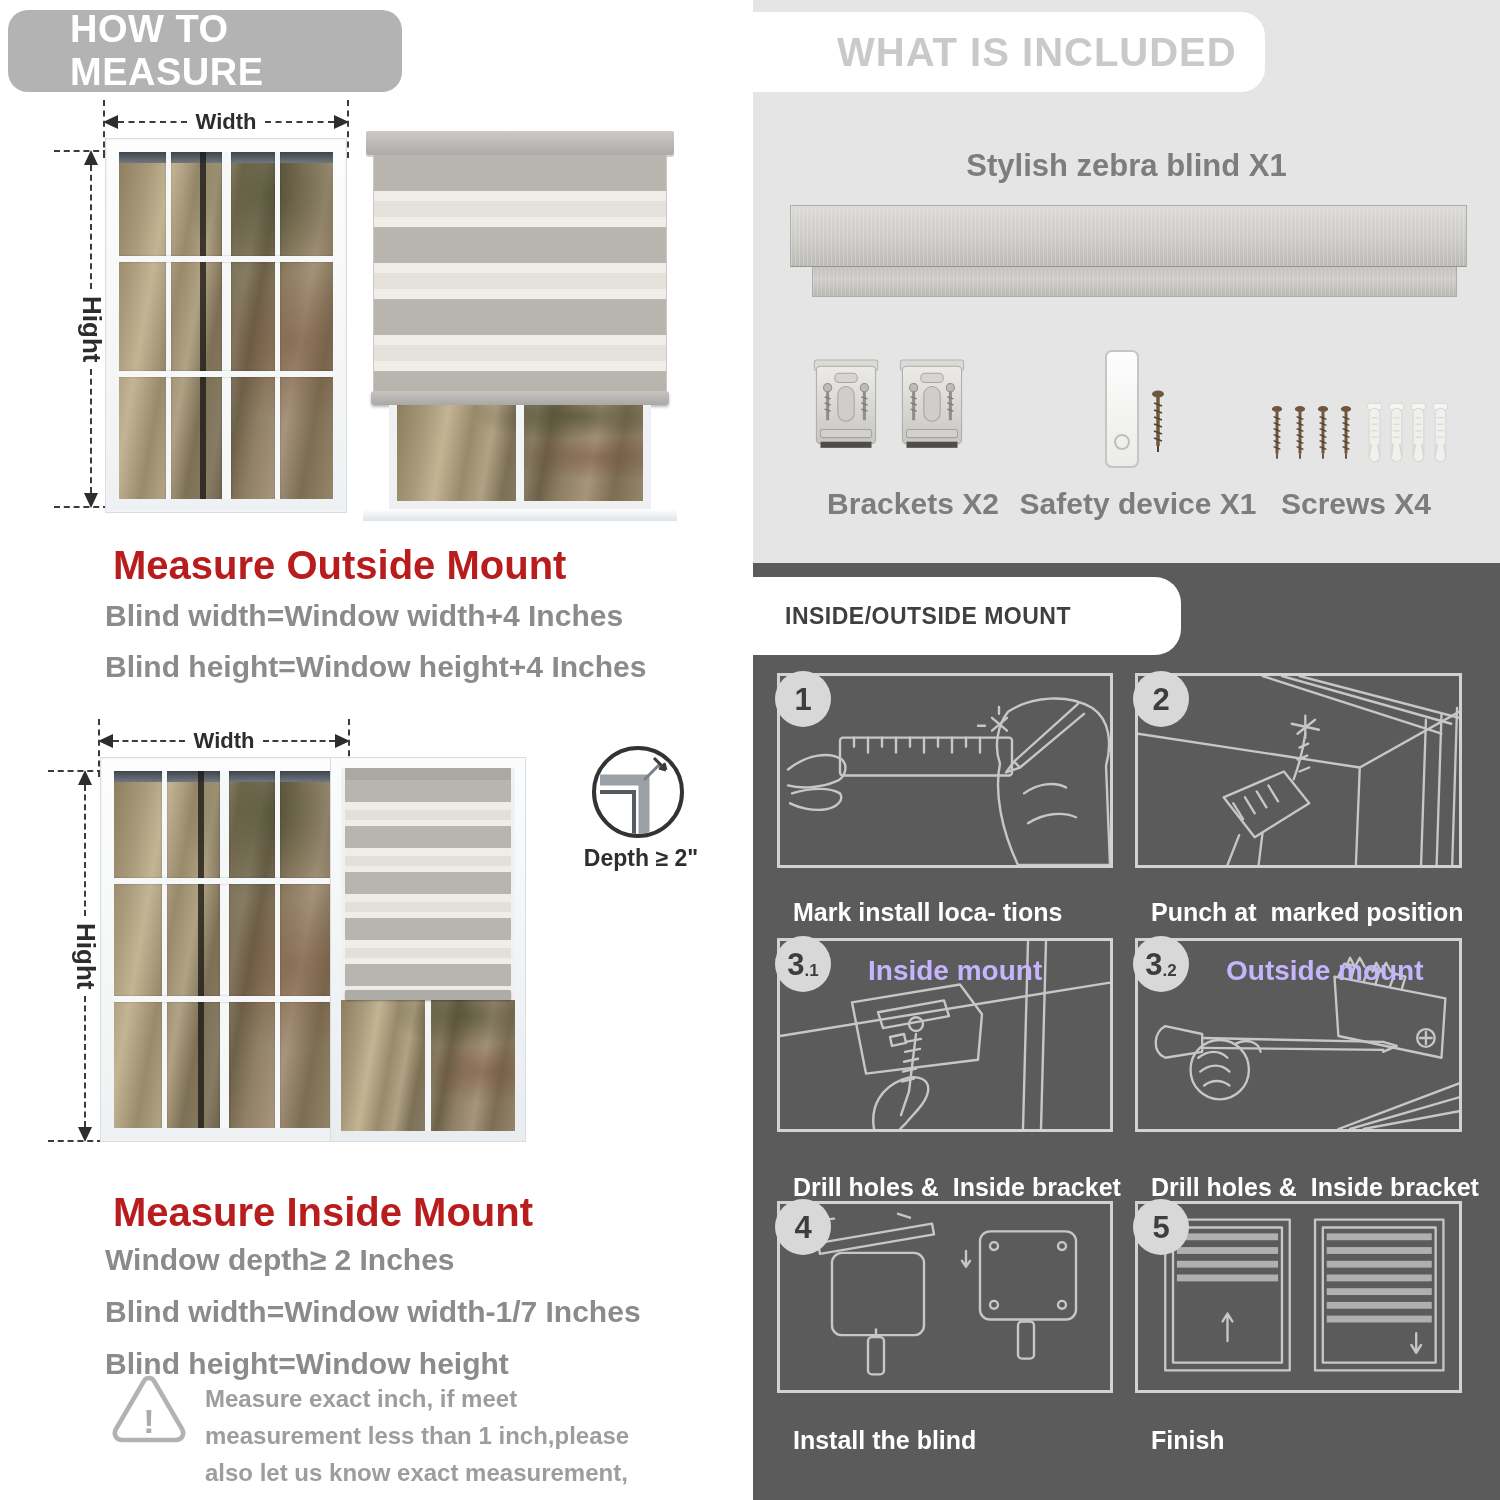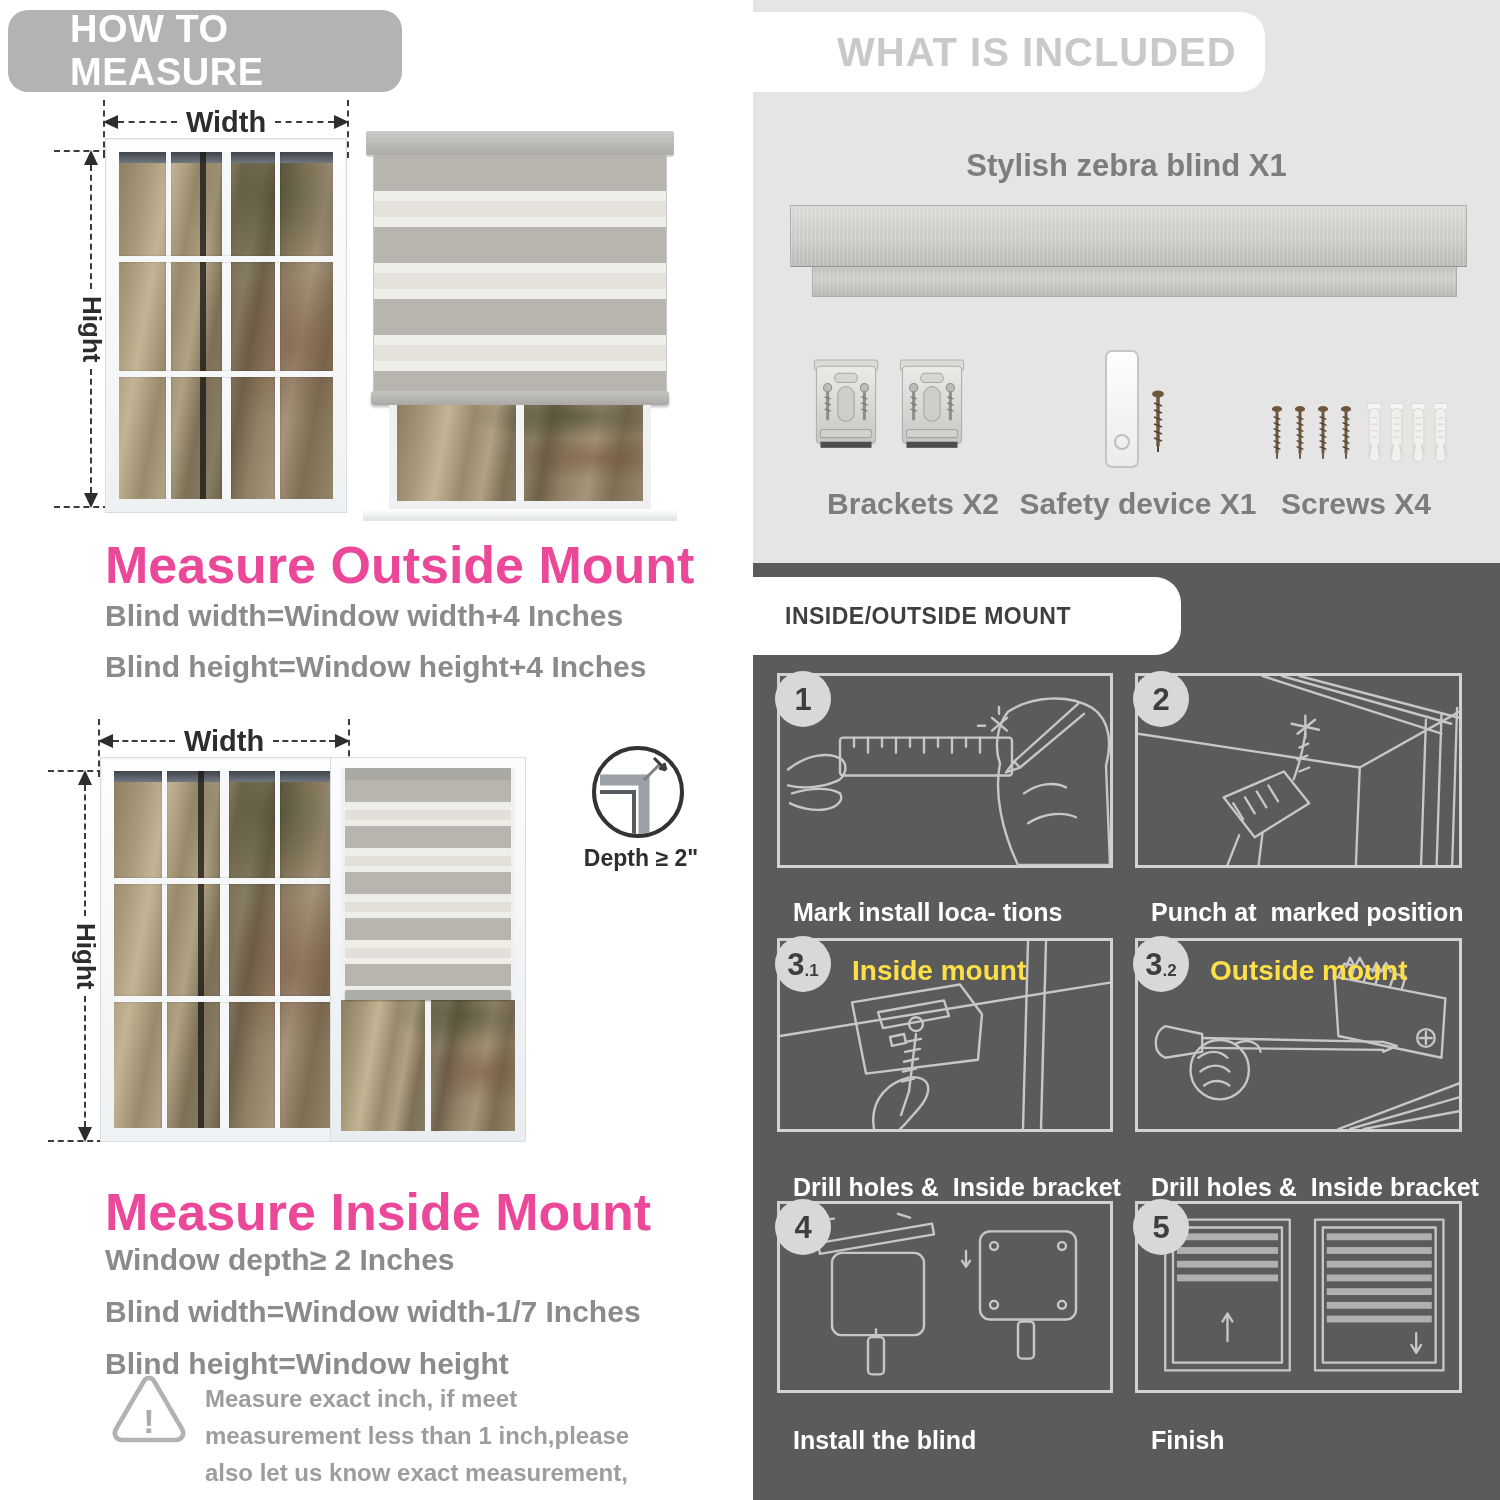--- a/index.html
+++ b/index.html
@@ -29,21 +29,21 @@
   .mv.v1{left:22%;} .mv.v2{left:73%;}
   .mv.vc{left:calc(50% - 4px);width:9px;}
   .mh{position:absolute;left:0;right:0;height:6px;background:#f6f7f8;box-shadow:0 0 2px rgba(0,0,0,.28);}
   .mh.h1{top:30%;} .mh.h2{top:63%;}
 
   
   .warrow{position:absolute;display:flex;align-items:center;height:20px;}
   .warrow-1{left:103px;top:112px;width:246px;}
   .warrow-2{left:98px;top:731px;width:252px;}
   .wdash{flex:1;height:0;border-top:2px dashed #3b3b3b;}
-  .wlab{margin:1px 9px;font-size:29px;font-weight:bold;color:#2d2d2d;white-space:nowrap;}
+  .wlab{margin:1px 9px;font-size:22px;font-weight:bold;color:#2d2d2d;white-space:nowrap;}
   .tri{width:0;height:0;}
   .tri-l{border-top:7px solid transparent;border-bottom:7px solid transparent;border-right:15px solid #2d2d2d;}
   .tri-r{border-top:7px solid transparent;border-bottom:7px solid transparent;border-left:15px solid #2d2d2d;}
   .wend{position:absolute;top:-12px;height:58px;width:0;border-left:2px dashed #3b3b3b;}
   .wend-l{left:0;} .wend-r{right:0;}
 
   
   .harrow{position:absolute;display:flex;flex-direction:column;align-items:center;width:22px;}
   .harrow-1{left:80px;top:150px;height:358px;}
   .harrow-2{left:74px;top:770px;height:372px;}
@@ -80,21 +80,21 @@
   .iphoto{position:absolute;bottom:0;left:0;right:0;height:36%;}
   .iph-div{position:absolute;top:0;bottom:0;left:calc(50% - 3px);width:6px;background:#f3f4f5;}
 
   
   .depth-circle{position:absolute;left:592px;top:746px;width:92px;height:92px;box-sizing:border-box;
     border:4px solid #333;border-radius:50%;background:#fff;overflow:hidden;}
   .depth-label{position:absolute;left:566px;top:845px;width:150px;text-align:center;
     font-size:23px;font-weight:bold;color:#2e2e2e;}
 
   
-  .title{position:absolute;margin:0;font-size:52px;font-weight:bold;color:#ec4899;white-space:nowrap;}
+  .title{position:absolute;margin:8px;font-size:40px;font-weight:bold;color:#b91c1c;white-space:nowrap;}
   .title-outside{left:105px;top:535px;}
   .title-inside{left:105px;top:1182px;}
   .gline{position:absolute;margin:0;font-size:30px;font-weight:bold;color:#8b8b8b;white-space:nowrap;}
   .gl-o1{left:105px;top:599px;} .gl-o2{left:105px;top:650px;}
   .gl-i1{left:105px;top:1243px;} .gl-i2{left:105px;top:1295px;} .gl-i3{left:105px;top:1347px;}
 
   .warn-tri{position:absolute;left:110px;top:1372px;width:78px;height:74px;}
   .warn-bang{position:absolute;left:0;top:0;width:100%;height:100%;display:flex;align-items:flex-end;
     justify-content:center;padding-bottom:5px;box-sizing:border-box;
     font-size:34px;font-weight:bold;color:#ababab;}
@@ -141,21 +141,21 @@
   .sb2{left:382px;top:110px;width:327px;height:195px;}
   .sb3{left:24px;top:375px;width:336px;height:194px;}
   .sb4{left:382px;top:375px;width:327px;height:194px;}
   .sb5{left:24px;top:638px;width:336px;height:192px;}
   .sb6{left:382px;top:638px;width:327px;height:192px;}
   .sart{position:absolute;left:0;top:0;width:100%;height:100%;}
   .badge{position:absolute;left:-5px;top:-5px;width:56px;height:56px;background:#d8d8d8;border-radius:50%;
     display:flex;align-items:center;justify-content:center;}
   .bnum{font-size:31px;font-weight:bold;color:#3e3e3e;line-height:1;}
   .bsub{font-size:17px;font-weight:bold;color:#3e3e3e;margin-top:12px;line-height:1;}
-  .tag{position:absolute;left:72px;top:14px;font-size:28px;font-weight:bold;color:#fde047;white-space:nowrap;}
+  .tag{position:absolute;left:88px;top:14px;font-size:28px;font-weight:bold;color:#c4b5fd;white-space:nowrap;}
   .scap{position:absolute;margin:16px;font-size:25px;font-weight:bold;color:#fff;white-space:pre-wrap;}
   .cap1{left:24px;top:319px;width:345px;}
   .cap2{left:382px;top:319px;width:345px;}
   .cap3{left:24px;top:594px;width:345px;}
   .cap4{left:382px;top:594px;width:345px;}
   .cap5{left:24px;top:847px;width:345px;}
   .cap6{left:382px;top:847px;width:345px;}
 </style>
 </head>
 <body>

